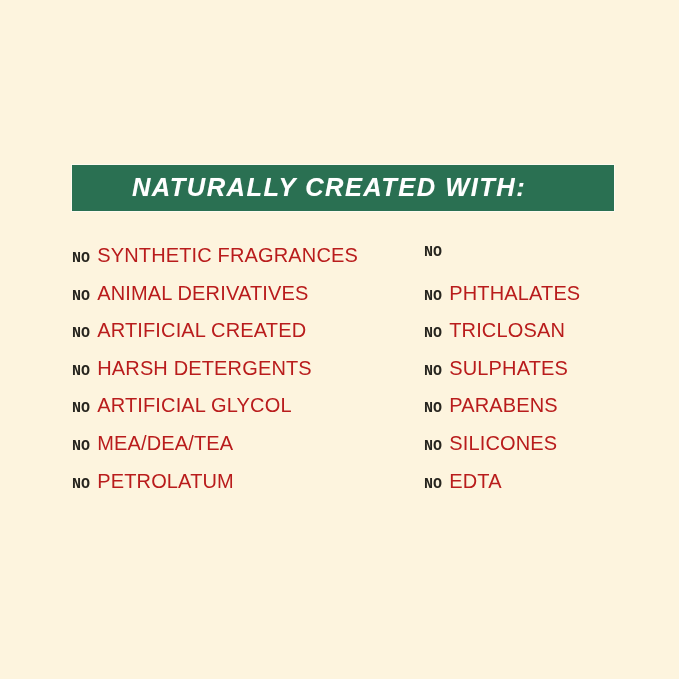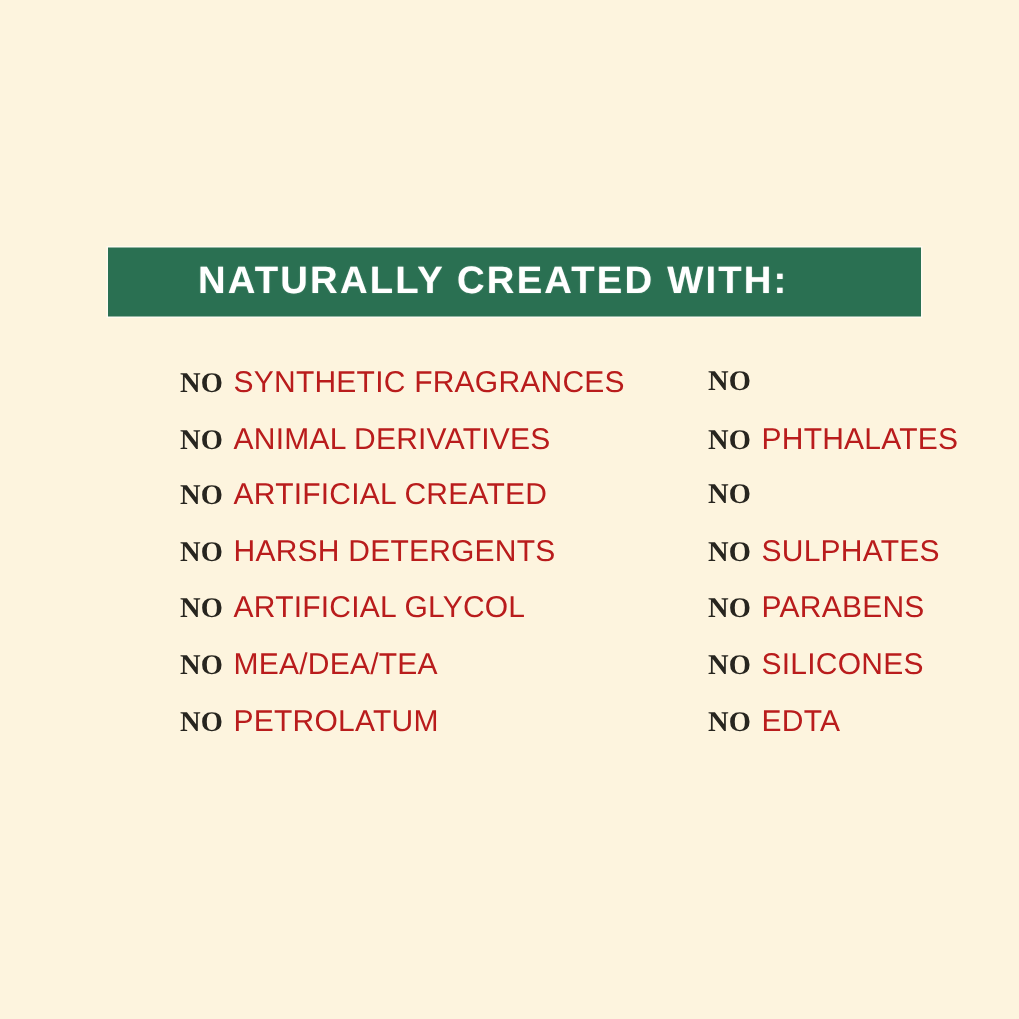--- a/index.html
+++ b/index.html
@@ -40,20 +40,21 @@
   }
   .banner-title {
     color: #FFFFFF;
     font-family: "Liberation Sans", sans-serif;
     font-size: 25.5px;
     font-weight: bold;
     letter-spacing: 1.45px;
     line-height: 1;
     white-space: nowrap;
     text-shadow: 0 0 1px rgba(255,255,255,0.35);
+    font-style: italic;
   }
 
   
   .columns {
     position: absolute;
     left: 0;
     top: 244px;
     width: 679px;
   }
   .column {
@@ -63,27 +64,26 @@
   .column-left  { left: 72px;  width: 340px; }
   .column-right { left: 424px; width: 245px; }
 
   .row {
     height: 37.6px;
     display: flex;
     align-items: baseline;
     white-space: nowrap;
   }
   .no {
-    font-family: Liberation Serif, serif;
-    font-size: 19px;
+    font-family: Liberation Mono, monospace;
+    font-size: 15px;
     font-weight: bold;
     color: #27251F;
     letter-spacing: 0.1px;
     margin-right: 7px;
-    margin-left: 48px;
   }
   .item {
     font-family: Liberation Sans, sans-serif;
     font-size: 20px;
     font-weight: normal;
     color: #b91c1c;
     letter-spacing: 0.15px;
   }
 </style>
 </head>
@@ -131,20 +131,21 @@
     <div class="column column-right">
       <div class="row">
         <span class="no">NO</span>
       </div>
       <div class="row">
         <span class="no">NO</span>
         <span class="item">PHTHALATES</span>
       </div>
       <div class="row">
         <span class="no">NO</span>
+        <span class="item">TRICLOSAN</span>
       </div>
       <div class="row">
         <span class="no">NO</span>
         <span class="item">SULPHATES</span>
       </div>
       <div class="row">
         <span class="no">NO</span>
         <span class="item">PARABENS</span>
       </div>
       <div class="row">

